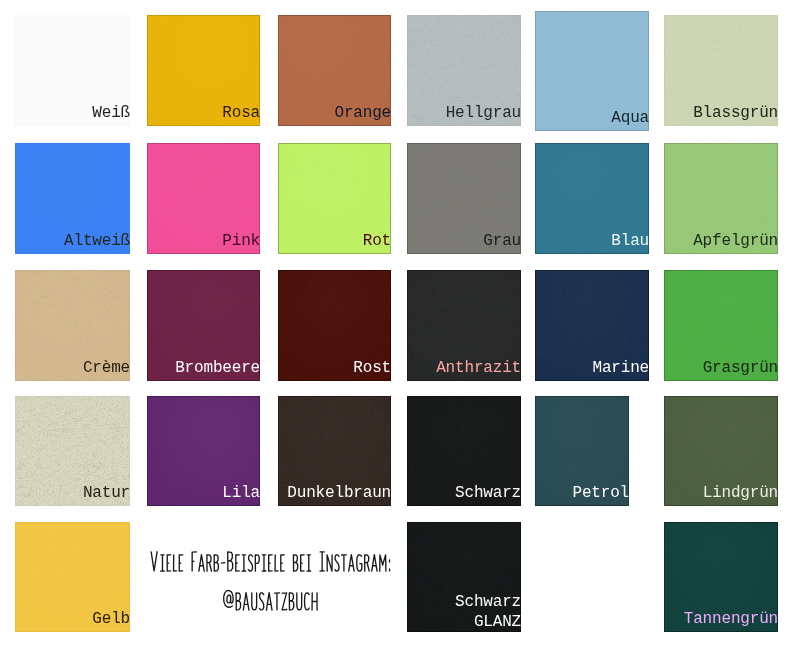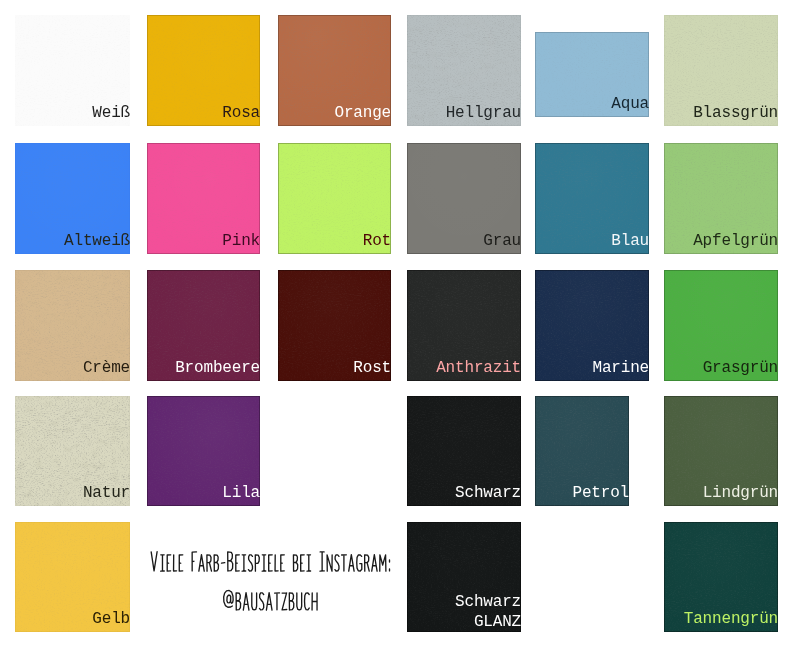--- a/index.html
+++ b/index.html
@@ -49,40 +49,40 @@
     <div class="swatch" style="left: 278px; top: 15px; width: 113px; height: 111px; background: rgb(181, 105, 69);">
       <div class="shade" style="background: radial-gradient(135% 150% at 34% 20%, rgba(255, 255, 255, 0.027) 0%, rgba(255, 255, 255, 0) 52%, rgba(0, 0, 0, 0.02) 80%, rgba(0, 0, 0, 0.05) 100%);"></div>
       <div class="tex"><svg width="113" height="111">
           <filter id="nz2" x="0" y="0" width="100%" height="100%" color-interpolation-filters="sRGB">
             <feTurbulence type="fractalNoise" baseFrequency="0.62 1.02" numOctaves="4" seed="13" stitchTiles="stitch" result="n"></feTurbulence>
             <feColorMatrix in="n" type="matrix" values="0 0 0 0 0.5  0 0 0 0 0.5  0 0 0 0 0.5  0.2 0.2 0.2 0 -0.300"></feColorMatrix>
           </filter>
           <rect width="100%" height="100%" filter="url(#nz2)"></rect>
         </svg></div>
       <div class="edge" style="box-shadow: rgba(0, 0, 0, 0.208) 0px 0px 0px 1px inset;"></div>
-      <div class="lbl" style="color: #ffffff;">Orange</div>
+      <div class="lbl" style="color: #0f172a;">Orange</div>
     </div>
     <div class="swatch" style="left: 407px; top: 15px; width: 114px; height: 111px; background: rgb(182, 190, 192);">
       <div class="shade" style="background: radial-gradient(135% 150% at 48% 30%, rgba(255, 255, 255, 0.01) 0%, rgba(255, 255, 255, 0) 52%, rgba(0, 0, 0, 0.01) 80%, rgba(0, 0, 0, 0.027) 100%);"></div>
       <div class="tex"><svg width="114" height="111">
           <filter id="nz3" x="0" y="0" width="100%" height="100%" color-interpolation-filters="sRGB">
             <feTurbulence type="fractalNoise" baseFrequency="0.62 1.02" numOctaves="4" seed="18" stitchTiles="stitch" result="n"></feTurbulence>
             <feColorMatrix in="n" type="matrix" values="0 0 0 0 0.5  0 0 0 0 0.5  0 0 0 0 0.5  0.3 0.3 0.3 0 -0.450"></feColorMatrix>
           </filter>
           <filter id="cz3" x="0" y="0" width="100%" height="100%" color-interpolation-filters="sRGB">
             <feTurbulence type="fractalNoise" baseFrequency="0.10 0.16" numOctaves="3" seed="38" stitchTiles="stitch" result="m"></feTurbulence>
             <feColorMatrix in="m" type="matrix" values="0 0 0 0 0.46  0 0 0 0 0.45  0 0 0 0 0.38  0.06 0.06 0.06 0 -0.090"></feColorMatrix>
           </filter>
           <rect width="100%" height="100%" filter="url(#nz3)"></rect>
           <rect width="100%" height="100%" filter="url(#cz3)"></rect>
         </svg></div>
       <div class="edge" style="box-shadow: rgba(0, 0, 0, 0.035) 0px 0px 0px 1px inset;"></div>
       <div class="lbl" style="color: rgb(35, 40, 42);">Hellgrau</div>
     </div>
-    <div class="swatch" style="left: 535px; top: 32px; width: 114px; height: 85px; background: rgb(144, 187, 213);">
+    <div class="swatch" style="left: 535px; top: 11px; width: 114px; height: 120px; background: rgb(144, 187, 213);">
       <div class="shade" style="background: radial-gradient(135% 150% at 54% 26%, rgba(255, 255, 255, 0.01) 0%, rgba(255, 255, 255, 0) 52%, rgba(0, 0, 0, 0.01) 80%, rgba(0, 0, 0, 0.024) 100%);"></div>
       <div class="tex"><svg width="114" height="111">
           <filter id="nz4" x="0" y="0" width="100%" height="100%" color-interpolation-filters="sRGB">
             <feTurbulence type="fractalNoise" baseFrequency="0.62 1.02" numOctaves="4" seed="23" stitchTiles="stitch" result="n"></feTurbulence>
             <feColorMatrix in="n" type="matrix" values="0 0 0 0 0.5  0 0 0 0 0.5  0 0 0 0 0.5  0.1 0.1 0.1 0 -0.150"></feColorMatrix>
           </filter>
           <rect width="100%" height="100%" filter="url(#nz4)"></rect>
         </svg></div>
       <div class="edge" style="box-shadow: rgba(0, 0, 0, 0.145) 0px 0px 0px 1px inset;"></div>
       <div class="lbl" style="color: rgb(21, 38, 48);">Aqua</div>
@@ -270,20 +270,32 @@
       <div class="tex"><svg width="113" height="110">
           <filter id="nz19" x="0" y="0" width="100%" height="100%" color-interpolation-filters="sRGB">
             <feTurbulence type="fractalNoise" baseFrequency="0.62 1.02" numOctaves="4" seed="98" stitchTiles="stitch" result="n"></feTurbulence>
             <feColorMatrix in="n" type="matrix" values="0 0 0 0 0.5  0 0 0 0 0.5  0 0 0 0 0.5  0.13 0.13 0.13 0 -0.195"></feColorMatrix>
           </filter>
           <rect width="100%" height="100%" filter="url(#nz19)"></rect>
         </svg></div>
       <div class="edge" style="box-shadow: rgba(0, 0, 0, 0.275) 0px 0px 0px 1px inset;"></div>
       <div class="lbl" style="color: rgb(255, 255, 255);">Lila</div>
     </div>
+    <div class="swatch" style="left: 278px; top: 396px; width: 113px; height: 110px; background: rgb(52, 39, 33);">
+      <div class="shade" style="background: radial-gradient(135% 150% at 48% 28%, rgba(255, 255, 255, 0.02) 0%, rgba(255, 255, 255, 0) 52%, rgba(0, 0, 0, 0.016) 80%, rgba(0, 0, 0, 0.04) 100%);"></div>
+      <div class="tex"><svg width="113" height="110">
+          <filter id="nz20" x="0" y="0" width="100%" height="100%" color-interpolation-filters="sRGB">
+            <feTurbulence type="fractalNoise" baseFrequency="0.62 1.02" numOctaves="4" seed="103" stitchTiles="stitch" result="n"></feTurbulence>
+            <feColorMatrix in="n" type="matrix" values="0 0 0 0 0.5  0 0 0 0 0.5  0 0 0 0 0.5  0.17 0.17 0.17 0 -0.255"></feColorMatrix>
+          </filter>
+          <rect width="100%" height="100%" filter="url(#nz20)"></rect>
+        </svg></div>
+      <div class="edge" style="box-shadow: rgba(0, 0, 0, 0.3) 0px 0px 0px 1px inset;"></div>
+      <div class="lbl" style="color: rgb(255, 255, 255);">Dunkelbraun</div>
+    </div>
     <div class="swatch" style="left: 407px; top: 396px; width: 114px; height: 110px; background: rgb(22, 24, 24);">
       <div class="shade" style="background: radial-gradient(135% 150% at 52% 32%, rgba(255, 255, 255, 0.01) 0%, rgba(255, 255, 255, 0) 52%, rgba(0, 0, 0, 0.01) 80%, rgba(0, 0, 0, 0.024) 100%);"></div>
       <div class="tex"><svg width="114" height="110">
           <filter id="nz21" x="0" y="0" width="100%" height="100%" color-interpolation-filters="sRGB">
             <feTurbulence type="fractalNoise" baseFrequency="0.62 1.02" numOctaves="4" seed="108" stitchTiles="stitch" result="n"></feTurbulence>
             <feColorMatrix in="n" type="matrix" values="0 0 0 0 0.5  0 0 0 0 0.5  0 0 0 0 0.5  0.13 0.13 0.13 0 -0.195"></feColorMatrix>
           </filter>
           <rect width="100%" height="100%" filter="url(#nz21)"></rect>
         </svg></div>
       <div class="edge" style="box-shadow: rgba(0, 0, 0, 0.325) 0px 0px 0px 1px inset;"></div>
@@ -341,19 +353,19 @@
     <div class="swatch" style="left: 664px; top: 522px; width: 114px; height: 110px; background: rgb(16, 65, 60);">
       <div class="shade" style="background: radial-gradient(135% 150% at 46% 30%, rgba(255, 255, 255, 0.02) 0%, rgba(255, 255, 255, 0) 52%, rgba(0, 0, 0, 0.016) 80%, rgba(0, 0, 0, 0.035) 100%);"></div>
       <div class="tex"><svg width="114" height="110">
           <filter id="nz26" x="0" y="0" width="100%" height="100%" color-interpolation-filters="sRGB">
             <feTurbulence type="fractalNoise" baseFrequency="0.62 1.02" numOctaves="4" seed="133" stitchTiles="stitch" result="n"></feTurbulence>
             <feColorMatrix in="n" type="matrix" values="0 0 0 0 0.5  0 0 0 0 0.5  0 0 0 0 0.5  0.15 0.15 0.15 0 -0.225"></feColorMatrix>
           </filter>
           <rect width="100%" height="100%" filter="url(#nz26)"></rect>
         </svg></div>
       <div class="edge" style="box-shadow: rgba(0, 0, 0, 0.294) 0px 0px 0px 1px inset;"></div>
-      <div class="lbl" style="color: #bef264;">Tannengrün</div>
+      <div class="lbl" style="color: #f0abfc;">Tannengrün</div>
     </div>
     <svg id="notes" width="794" height="649" viewBox="0 0 794 649">
     <path id="noteline1" fill="none" stroke="#1a1a1a" stroke-width="1.35" stroke-linecap="round" stroke-linejoin="round" d="M151.18 551.90L154.06 570.90L157.12 551.70M160.77 554.84L164.17 554.84M162.47 554.84L162.47 570.99M160.67 571.16L164.27 570.99M170.72 554.84L167.20 555.01M167.20 555.01L167.20 570.99M167.20 571.16L170.65 570.82M167.20 563.34L168.61 563.17M173.70 554.84L173.54 570.99M173.54 570.99L176.60 570.82M182.79 554.84L179.27 555.01M179.27 555.01L179.27 570.99M179.27 571.16L182.73 570.82M179.27 563.34L180.69 563.17M196.48 551.90L192.16 552.10M192.16 552.10L192.16 570.90M192.16 561.50L193.92 561.30M198.87 571.16L201.47 554.67L204.23 571.16M199.79 565.72L203.31 565.55M207.05 571.16L206.90 554.84M206.90 554.84L209.96 555.18L211.03 557.39L210.88 560.79L209.65 562.49L207.05 562.66M209.35 562.49L211.49 571.16M214.31 571.16L214.16 554.84M214.16 554.84L217.22 555.18L218.14 557.05L217.99 560.11L216.76 562.32L214.31 562.32M214.31 562.32L217.37 562.83L218.45 564.87L218.29 568.78L216.92 570.82L214.31 570.99M221.50 563.10L224.74 562.70M227.88 571.10L227.70 551.90M227.70 551.90L231.30 552.30L232.38 554.50L232.20 558.10L230.76 560.70L227.88 560.70M227.88 560.70L231.48 561.30L232.74 563.70L232.56 568.30L230.94 570.70L227.88 570.90M239.32 554.84L235.80 555.01M235.80 555.01L235.80 570.99M235.80 571.16L239.25 570.82M235.80 563.34L237.21 563.17M242.20 554.84L245.60 554.84M243.90 554.84L243.90 570.99M242.10 571.16L245.70 570.99M252.45 556.37L251.23 554.84L249.55 554.84L248.63 556.71L248.63 559.26L249.70 561.13L251.53 563.51L252.45 565.89L252.45 568.95L251.38 570.82L249.55 570.99L248.47 569.63M255.43 571.16L255.28 554.84M255.28 554.84L258.34 555.18L259.26 557.39L259.10 561.13L257.88 563.34L255.43 563.34M262.28 554.84L265.69 554.84M263.98 554.84L263.98 570.99M262.18 571.16L265.79 570.99M272.23 554.84L268.71 555.01M268.71 555.01L268.71 570.99M268.71 571.16L272.17 570.82M268.71 563.34L270.13 563.17M275.21 554.84L275.06 570.99M275.06 570.99L278.12 570.82M284.31 554.84L280.79 555.01M280.79 555.01L280.79 570.99M280.79 571.16L284.24 570.82M280.79 563.34L282.20 563.17M293.59 571.16L293.44 554.84M293.44 554.84L296.50 555.18L297.42 557.05L297.27 560.11L296.04 562.32L293.59 562.32M293.59 562.32L296.65 562.83L297.72 564.87L297.57 568.78L296.19 570.82L293.59 570.99M304.22 554.84L300.70 555.01M300.70 555.01L300.70 570.99M300.70 571.16L304.15 570.82M300.70 563.34L302.11 563.17M307.10 554.84L310.50 554.84M308.80 554.84L308.80 570.99M307.00 571.16L310.60 570.99M320.13 551.90L324.13 551.90M322.13 551.90L322.13 570.90M320.01 571.10L324.25 570.90M327.25 571.16L327.09 554.84M327.09 554.84L331.99 571.16M331.99 571.16L332.14 554.84M338.95 556.37L337.72 554.84L336.04 554.84L335.12 556.71L335.12 559.26L336.19 561.13L338.03 563.51L338.95 565.89L338.95 568.95L337.88 570.82L336.04 570.99L334.97 569.63M341.62 555.01L346.36 554.84M343.91 555.01L343.91 570.99M348.73 571.16L351.33 554.67L354.08 571.16M349.64 565.72L353.16 565.55M361.65 556.37L360.27 554.84L358.28 555.01L357.06 557.39L356.75 562.66L357.06 568.10L358.28 570.82L360.27 570.99L361.80 569.29L361.80 563.68L359.81 563.68M364.78 571.16L364.63 554.84M364.63 554.84L367.69 555.18L368.76 557.39L368.61 560.79L367.38 562.49L364.78 562.66M367.08 562.49L369.22 571.16M371.74 571.16L374.34 554.67L377.09 571.16M372.66 565.72L376.17 565.55M379.76 571.16L379.92 554.84M379.92 554.84L382.67 565.04M382.67 565.04L385.58 554.84M385.58 554.84L385.88 571.16M389.51 559.90L389.51 562.10M389.51 568.90L389.51 570.90"></path>
     <path id="noteline2" fill="none" stroke="#1a1a1a" stroke-width="1.35" stroke-linecap="round" stroke-linejoin="round" d="M230.68 596.54L229.93 595.28L228.22 595.28L227.09 597.17L226.90 600.74L227.66 602.63L229.17 602.84L230.49 601.37L230.68 596.12L230.68 601.79L231.44 603.26L232.57 602.63L233.14 600.11L232.95 595.91L231.63 592.13L229.17 590.45L226.52 590.87L224.63 593.18L223.69 596.96L223.88 601.79L225.39 605.57L227.85 607.25L230.68 607.04L232.38 605.99M236.26 610.04L236.10 592.91M236.10 592.91L239.31 593.26L240.27 595.23L240.11 598.44L238.83 600.76L236.26 600.76M236.26 600.76L239.47 601.30L240.60 603.44L240.43 607.54L238.99 609.69L236.26 609.86M243.31 610.04L246.04 592.73L248.93 610.04M244.27 604.33L247.97 604.15M251.80 592.91L251.80 606.29L252.77 609.33L254.21 609.86L255.82 609.33L256.62 606.29L256.62 592.91M263.67 594.51L262.39 592.91L260.62 592.91L259.66 594.87L259.66 597.55L260.78 599.51L262.71 602.01L263.67 604.51L263.67 607.72L262.55 609.69L260.62 609.86L259.50 608.44M266.39 610.04L269.12 592.73L272.01 610.04M267.35 604.33L271.05 604.15M274.56 593.09L279.54 592.91M276.97 593.09L276.97 609.86M282.09 593.09L286.59 592.91M286.59 592.91L282.09 609.86M282.09 609.86L286.75 609.51M289.46 610.04L289.30 592.91M289.30 592.91L292.52 593.26L293.48 595.23L293.32 598.44L292.03 600.76L289.46 600.76M289.46 600.76L292.68 601.30L293.80 603.44L293.64 607.54L292.20 609.69L289.46 609.86M296.84 592.91L296.84 606.29L297.80 609.33L299.25 609.86L300.85 609.33L301.66 606.29L301.66 592.91M309.19 594.51L307.90 592.91L305.97 593.09L304.85 595.58L304.53 601.12L304.85 606.83L306.14 609.69L307.90 609.86L309.19 608.08M312.22 592.91L312.06 610.04M317.04 592.91L317.04 610.04M312.22 601.48L317.04 601.30"></path>
   </svg>
 </div>
 
 </body></html>

